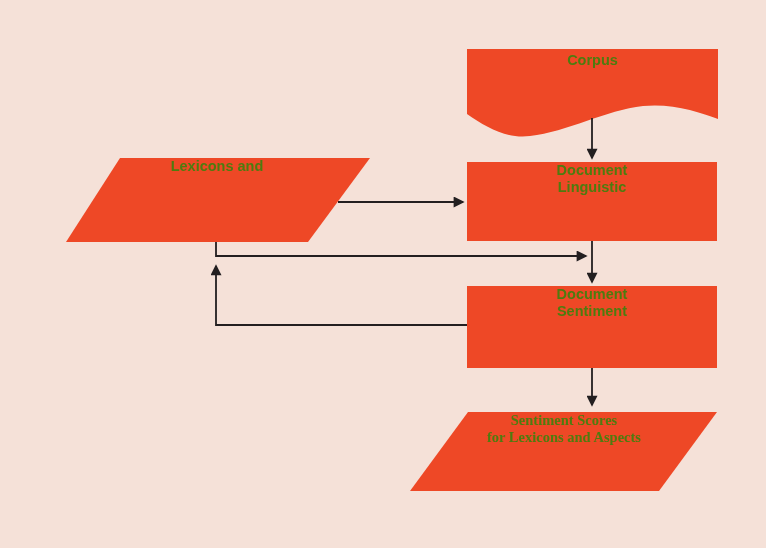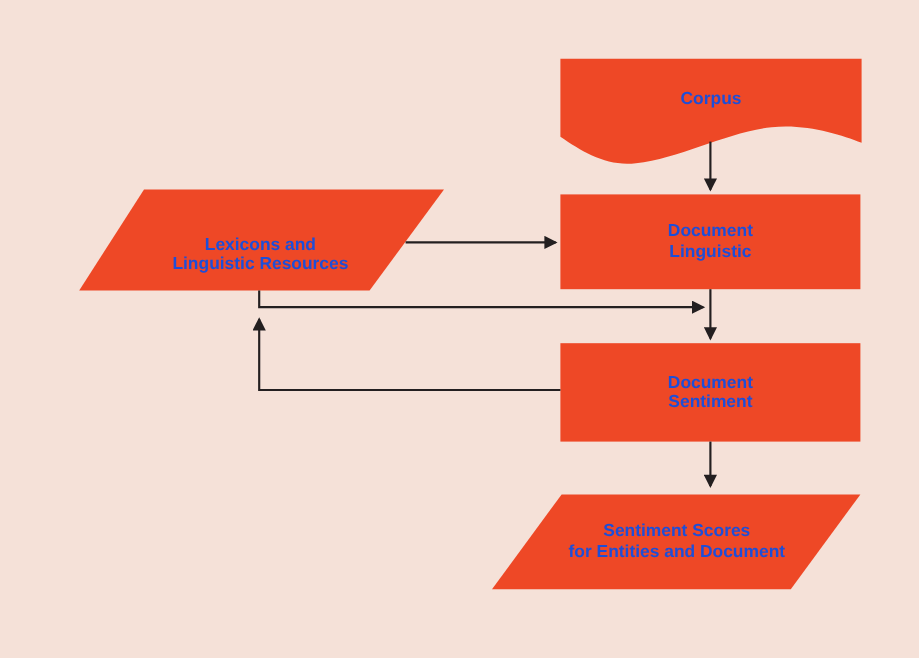--- a/index.html
+++ b/index.html
@@ -14,34 +14,33 @@
     width:766px;height:548px;
   }
   .diagram-svg{
     position:absolute;left:0;top:0;
   }
   .node-label{
     position:absolute;
     display:flex;
     flex-direction:column;
     align-items:center;
-    justify-content:center;
     text-align:center;
-    color:#1d4ed8;
+    color:#4d7c0f;
     font-weight:700;
     font-size:14.5px;
     line-height:16.5px;
     pointer-events:none;
   }
   .node-label span{display:block;white-space:nowrap;}
   .label-corpus              {left:467px; top:52px;  width:251px; height:62px;}
   .label-lexicons            {left:92px;  top:158px; width:250px; height:108px;}
   .label-document-processing {left:467px; top:162px; width:250px; height:79px;}
   .label-document-analysis   {left:467px; top:286px; width:250px; height:82px;}
-  .label-sentiment-scores    {left:439px; top:412px; width:250px; height:79px;}
+  .label-sentiment-scores    {left:439px; top:412px; width:250px; height:79px;font-family:Liberation Serif, serif;}
 </style>
 </head>
 <body>
 
 <div class="canvas">
 
   <svg class="diagram-svg" width="766" height="548" viewBox="0 0 766 548">
     <defs>
       <marker id="arrowhead" viewBox="0 0 10 10" refX="8.5" refY="5" markerWidth="13" markerHeight="11" markerUnits="userSpaceOnUse" orient="auto">
         <path d="M0,0 L10,5 L0,10 Z" fill="#231F20"></path>
@@ -75,31 +74,30 @@
 
     <line x1="592" y1="368" x2="592" y2="405" stroke-width="1.8" fill="none" marker-end="url(#arrowhead)" stroke="#231F20"></line>
   </svg>
 
   <div class="node-label label-corpus">
     <span>Corpus</span>
   </div>
 
   <div class="node-label label-lexicons">
     <span>Lexicons and</span>
-    <span>Linguistic Resources</span>
   </div>
 
   <div class="node-label label-document-processing">
     <span>Document</span>
     <span>Linguistic</span>
   </div>
 
   <div class="node-label label-document-analysis">
     <span>Document</span>
     <span>Sentiment</span>
   </div>
 
   <div class="node-label label-sentiment-scores">
     <span>Sentiment Scores</span>
-    <span>for Entities and Document</span>
+    <span>for Lexicons and Aspects</span>
   </div>
 
 </div>
 
 </body></html>

